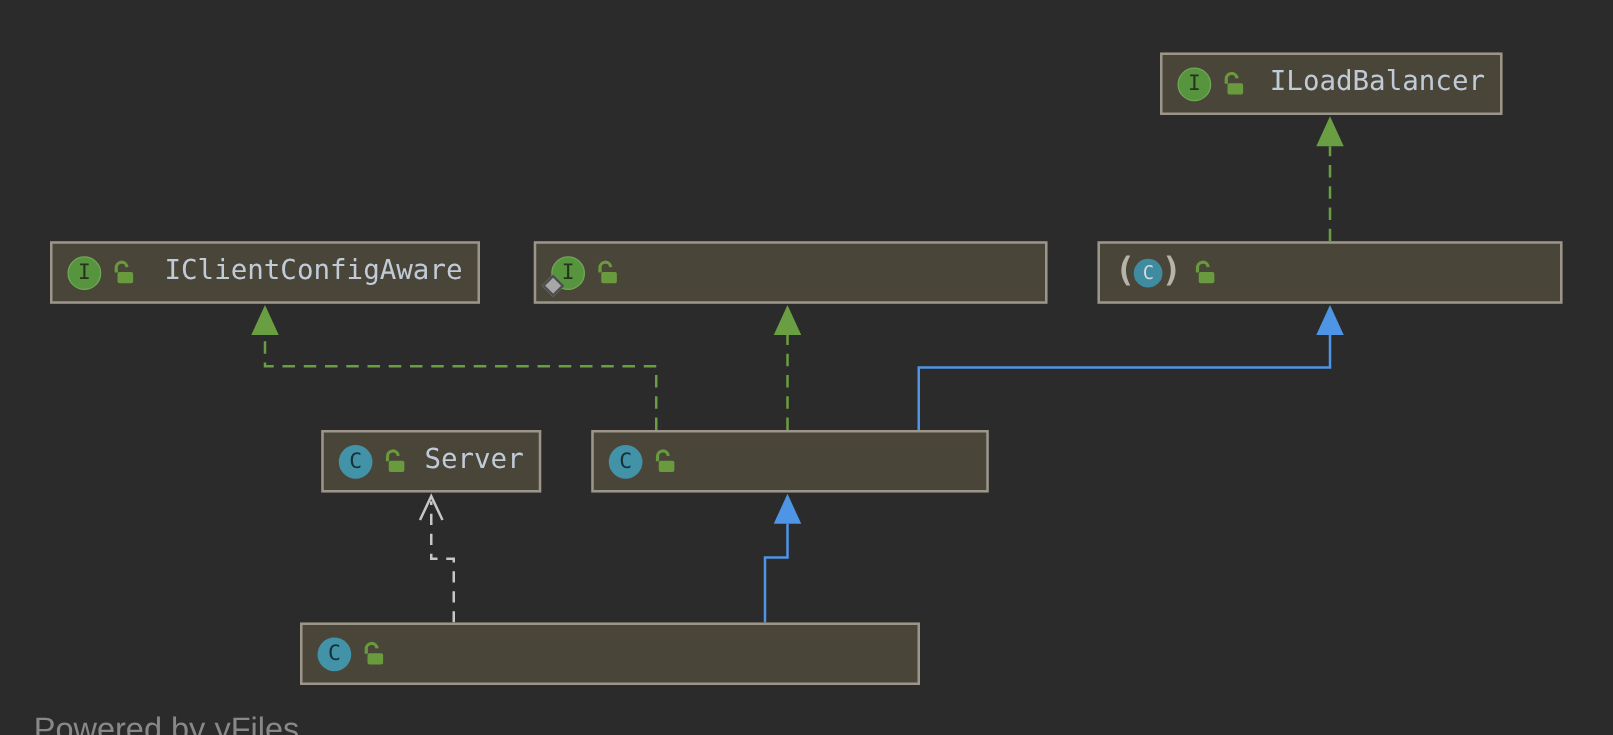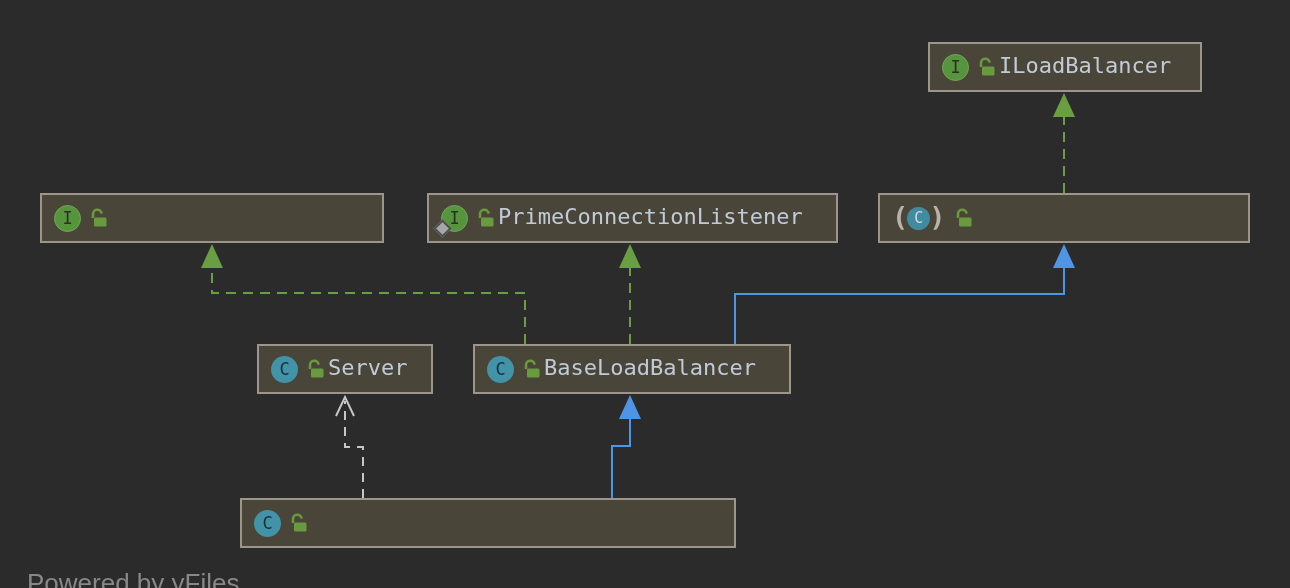--- a/index.html
+++ b/index.html
@@ -19,21 +19,21 @@
     background: #4a4539;
     border: 2px solid #9c968a;
     box-sizing: border-box;
     display: flex;
     align-items: center;
     padding: 0 12px;
     cursor: default;
   }
   .node .label {
     flex: 1;
-    text-align: left;
+    text-align: right;
     color: #c1cbd8;
     font-size: 22px;
     white-space: nowrap;
     line-height: 1;
     padding-bottom: 2px;
   }
   .icon-wrap { position: relative; display: flex; align-items: center; margin-right: 8px; }
   .icon-circle {
     width: 27px; height: 27px;
     border-radius: 50%;
@@ -96,32 +96,32 @@
 </div>
 
 <div class="node" style="left: 40px; top: 193px; width: 344px; height: 50px;">
   <span class="icon-wrap">
     <span class="icon-circle icon-interface">I</span>
   </span>
   <svg class="lock" width="20" height="20" viewBox="0 0 20 20">
     <path d="M4 10 V6.5 a4.3 4.3 0 0 1 8.6 -0.8" fill="none" stroke="#699b3e" stroke-width="2.6"></path>
     <rect x="5" y="9.5" width="12.5" height="9" rx="1.5" fill="#699b3e"></rect>
   </svg>
+  <span class="label">IClientConfigAware</span>
 </div>
 
 <div class="node" style="left: 427px; top: 193px; width: 411px; height: 50px;">
   <span class="icon-wrap">
     <span class="icon-circle icon-interface">I</span>
     <span class="diamond-badge"></span>
   </span>
   <svg class="lock" width="20" height="20" viewBox="0 0 20 20">
     <path d="M4 10 V6.5 a4.3 4.3 0 0 1 8.6 -0.8" fill="none" stroke="#699b3e" stroke-width="2.6"></path>
     <rect x="5" y="9.5" width="12.5" height="9" rx="1.5" fill="#699b3e"></rect>
   </svg>
-  <span class="label">PrimeConnectionListener</span>
 </div>
 
 <div class="node" style="left: 878px; top: 193px; width: 372px; height: 50px;">
   <span class="icon-wrap abs-group">
     <span class="paren">(</span>
     <span class="icon-circle">C</span>
     <span class="paren">)</span>
   </span>
   <svg class="lock" width="20" height="20" viewBox="0 0 20 20">
     <path d="M4 10 V6.5 a4.3 4.3 0 0 1 8.6 -0.8" fill="none" stroke="#699b3e" stroke-width="2.6"></path>
@@ -141,21 +141,20 @@
 </div>
 
 <div class="node" style="left: 473px; top: 344px; width: 318px; height: 50px;">
   <span class="icon-wrap">
     <span class="icon-circle icon-class">C</span>
   </span>
   <svg class="lock" width="20" height="20" viewBox="0 0 20 20">
     <path d="M4 10 V6.5 a4.3 4.3 0 0 1 8.6 -0.8" fill="none" stroke="#699b3e" stroke-width="2.6"></path>
     <rect x="5" y="9.5" width="12.5" height="9" rx="1.5" fill="#699b3e"></rect>
   </svg>
-  <span class="label">BaseLoadBalancer</span>
 </div>
 
 <div class="node" style="left: 240px; top: 498px; width: 496px; height: 50px;">
   <span class="icon-wrap">
     <span class="icon-circle icon-class">C</span>
   </span>
   <svg class="lock" width="20" height="20" viewBox="0 0 20 20">
     <path d="M4 10 V6.5 a4.3 4.3 0 0 1 8.6 -0.8" fill="none" stroke="#699b3e" stroke-width="2.6"></path>
     <rect x="5" y="9.5" width="12.5" height="9" rx="1.5" fill="#699b3e"></rect>
   </svg>

